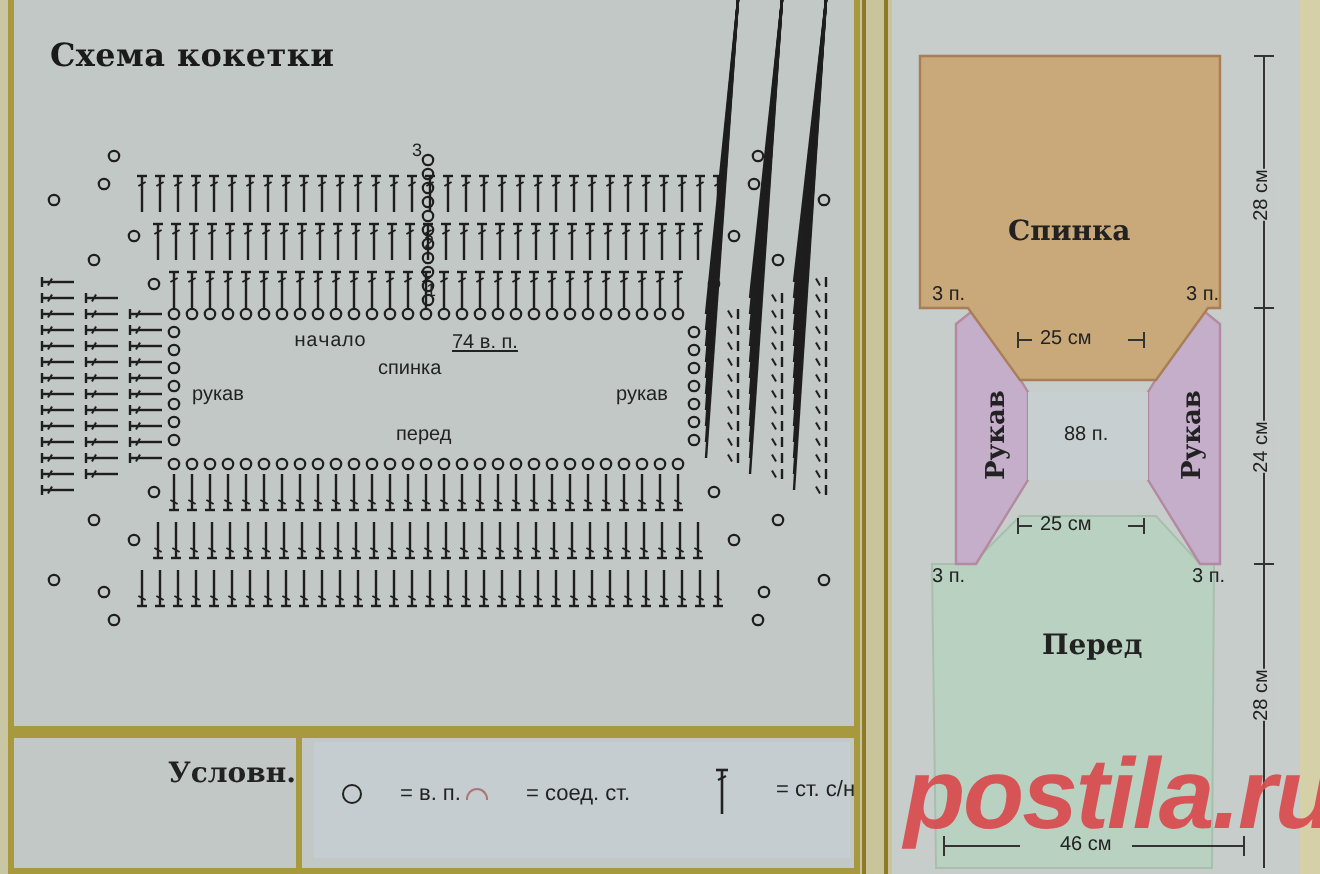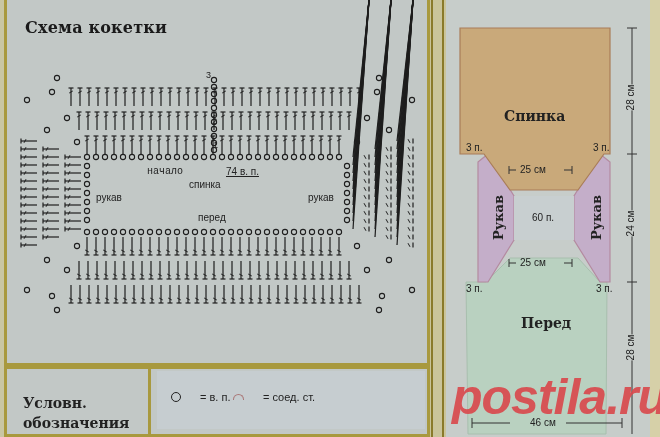--- a/index.html
+++ b/index.html
@@ -2,21 +2,21 @@
 <html><head>
 <meta charset="utf-8">
 <style>
   html,body{margin:0;padding:0;}
   body{width:660px;height:437px;overflow:hidden;background:#c8c49a;font-family:"Liberation Sans",sans-serif;position:relative;}
   .page{position:absolute;left:0;top:0;width:604px;height:437px;background:#c9c6a4;}
   
   .left-panel{position:absolute;left:4px;top:0;width:426px;height:366px;background:#c2c8c6;border:3px solid #a8993e;border-top:none;box-sizing:border-box;}
   .title{position:absolute;left:18px;top:18px;font-family:"DejaVu Serif","Liberation Serif",serif;font-weight:bold;font-size:16px;color:#1a1a1a;letter-spacing:0.2px;}
   .legend-wrap{position:absolute;left:4px;top:366px;width:426px;height:71px;background:#c2c8c6;border:3px solid #a8993e;box-sizing:border-box;}
-  .legend-title{position:absolute;left:4px;top:0;width:140px;height:65px;border-right:3px solid #a8993e;box-sizing:border-box;padding:24px 0 0 12px;font-family:"DejaVu Serif","Liberation Serif",serif;font-weight:bold;font-size:14px;line-height:20px;color:#222;}
+  .legend-title{position:absolute;left:4px;top:0;width:140px;height:65px;border-right:3px solid #a8993e;box-sizing:border-box;padding:8px 0 0 12px;font-family:"DejaVu Serif","Liberation Serif",serif;font-weight:bold;font-size:14px;line-height:20px;color:#222;text-align:right;}
   .legend-items{position:absolute;left:150px;top:2px;right:2px;height:58px;background:#c6cdd0;}
   .legend-item{position:absolute;top:20px;font-size:11px;color:#222;display:flex;align-items:center;gap:19px;white-space:nowrap;}
   .sym-circle{display:inline-block;width:8px;height:8px;border:1.6px solid #222;border-radius:50%;}
   .sym-arc{display:inline-block;width:9px;height:5px;border:1.4px solid #a77;border-bottom:none;border-radius:6px 6px 0 0;}
   
   .divider{position:absolute;left:430px;top:0;width:16px;height:437px;background:#cac49a;}
   .divider .ln{position:absolute;top:0;width:2px;height:437px;background:#8a7a2a;}
   
   .right-panel{position:absolute;left:446px;top:0;width:214px;height:437px;background:#c7cdca;}
   .right-edge{position:absolute;left:650px;top:0;width:10px;height:437px;background:#d6d0a8;}
@@ -923,31 +923,38 @@
     <div class="chart-lbl" style="left:301px;top:192px;">рукав</div>
     <div class="chart-lbl" style="left:191px;top:212px;">перед</div>
     <div class="chart-lbl" style="left:199px;top:70px;font-size:9px;">3</div>
     <div class="chart-lbl" style="left:205px;top:116px;font-size:9px;">2</div>
     <div class="chart-lbl" style="left:206px;top:140px;font-size:9px;">1</div>
   </div>
 
   <div class="legend-wrap">
     <div class="legend-title">
       <div>Условн.</div>
-      <div>обозначения</div>
     </div>
     <div class="legend-items">
       <div class="legend-item" style="left:14px;">
         <span class="sym-circle"></span>
         <span>= в. п.</span>
       </div>
       <div class="legend-item" style="left:76px;">
         <span class="sym-arc"></span>
         <span>= соед. ст.</span>
       </div>
+      <div class="legend-item" style="left:200px;top:12px;">
+        <svg width="8" height="24">
+          <line x1="1" y1="2" x2="7" y2="2" stroke="#222" stroke-width="1.3"></line>
+          <line x1="4" y1="2" x2="4" y2="24" stroke="#222" stroke-width="1.3"></line>
+          <line x1="2" y1="7" x2="6" y2="5" stroke="#222" stroke-width="1.1"></line>
+        </svg>
+        <span style="margin-left:4px;">= ст. с/н</span>
+      </div>
     </div>
   </div>
 
   <div class="divider">
     <div class="ln" style="left:1px;"></div>
     <div class="ln" style="left:12px;"></div>
   </div>
 
   <div class="right-panel">
     <svg class="diagram-svg" width="214" height="437" viewBox="0 0 214 437">
@@ -981,21 +988,21 @@
         <line x1="26" y1="418" x2="26" y2="428"></line>
         <line x1="26" y1="423" x2="64" y2="423"></line>
         <line x1="120" y1="423" x2="176" y2="423"></line>
         <line x1="176" y1="418" x2="176" y2="428"></line>
       </g>
     </svg>
     <div class="lbl-serif" style="left:58px;top:108px;font-size:14px;">Спинка</div>
     <div class="lbl-serif" style="left:75px;top:315px;font-size:14px;">Перед</div>
     <div class="lbl-serif" style="left:30px;top:210px;font-size:13px;transform:rotate(-90deg);transform-origin:center;">Рукав</div>
     <div class="lbl-serif" style="left:128px;top:210px;font-size:13px;transform:rotate(-90deg);transform-origin:center;">Рукав</div>
-    <div class="lbl" style="left:86px;top:212px;">60 п.</div>
+    <div class="lbl" style="left:86px;top:212px;">88 п.</div>
     <div class="lbl" style="left:20px;top:142px;">3 п.</div>
     <div class="lbl" style="left:147px;top:142px;">3 п.</div>
     <div class="lbl" style="left:20px;top:283px;">3 п.</div>
     <div class="lbl" style="left:150px;top:283px;">3 п.</div>
     <div class="lbl" style="left:74px;top:164px;">25 см</div>
     <div class="lbl" style="left:74px;top:257px;">25 см</div>
     <div class="lbl" style="left:84px;top:417px;">46 см</div>
     <div class="lbl" style="left:172px;top:92px;background:#c7cdca;transform:rotate(-90deg);">28 см</div>
     <div class="lbl" style="left:172px;top:218px;background:#c7cdca;transform:rotate(-90deg);">24 см</div>
     <div class="lbl" style="left:172px;top:342px;background:#c7cdca;transform:rotate(-90deg);">28 см</div>

